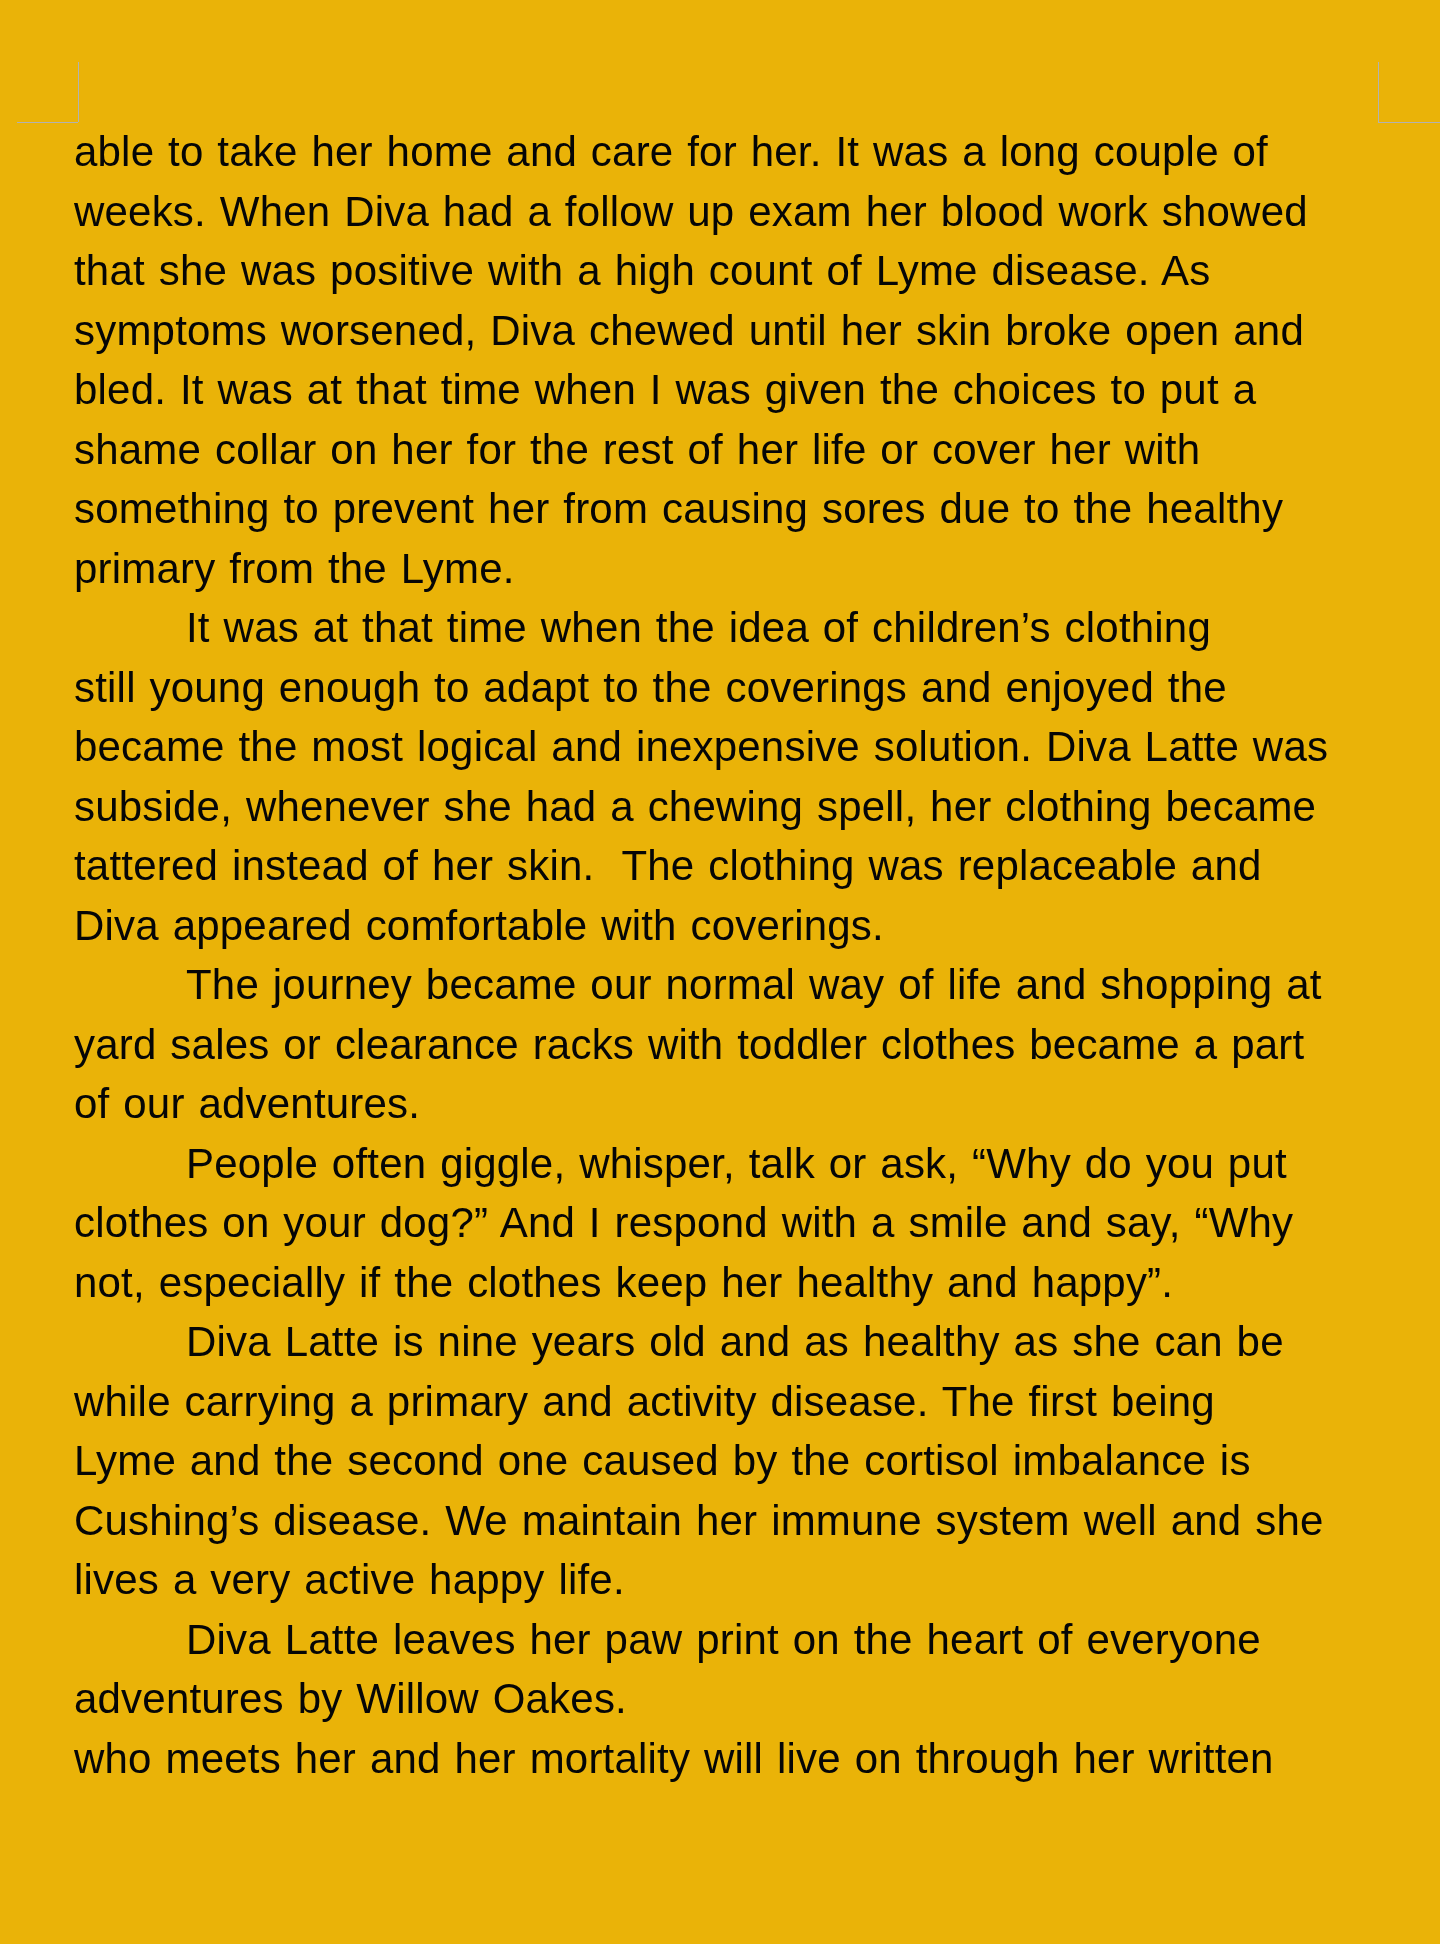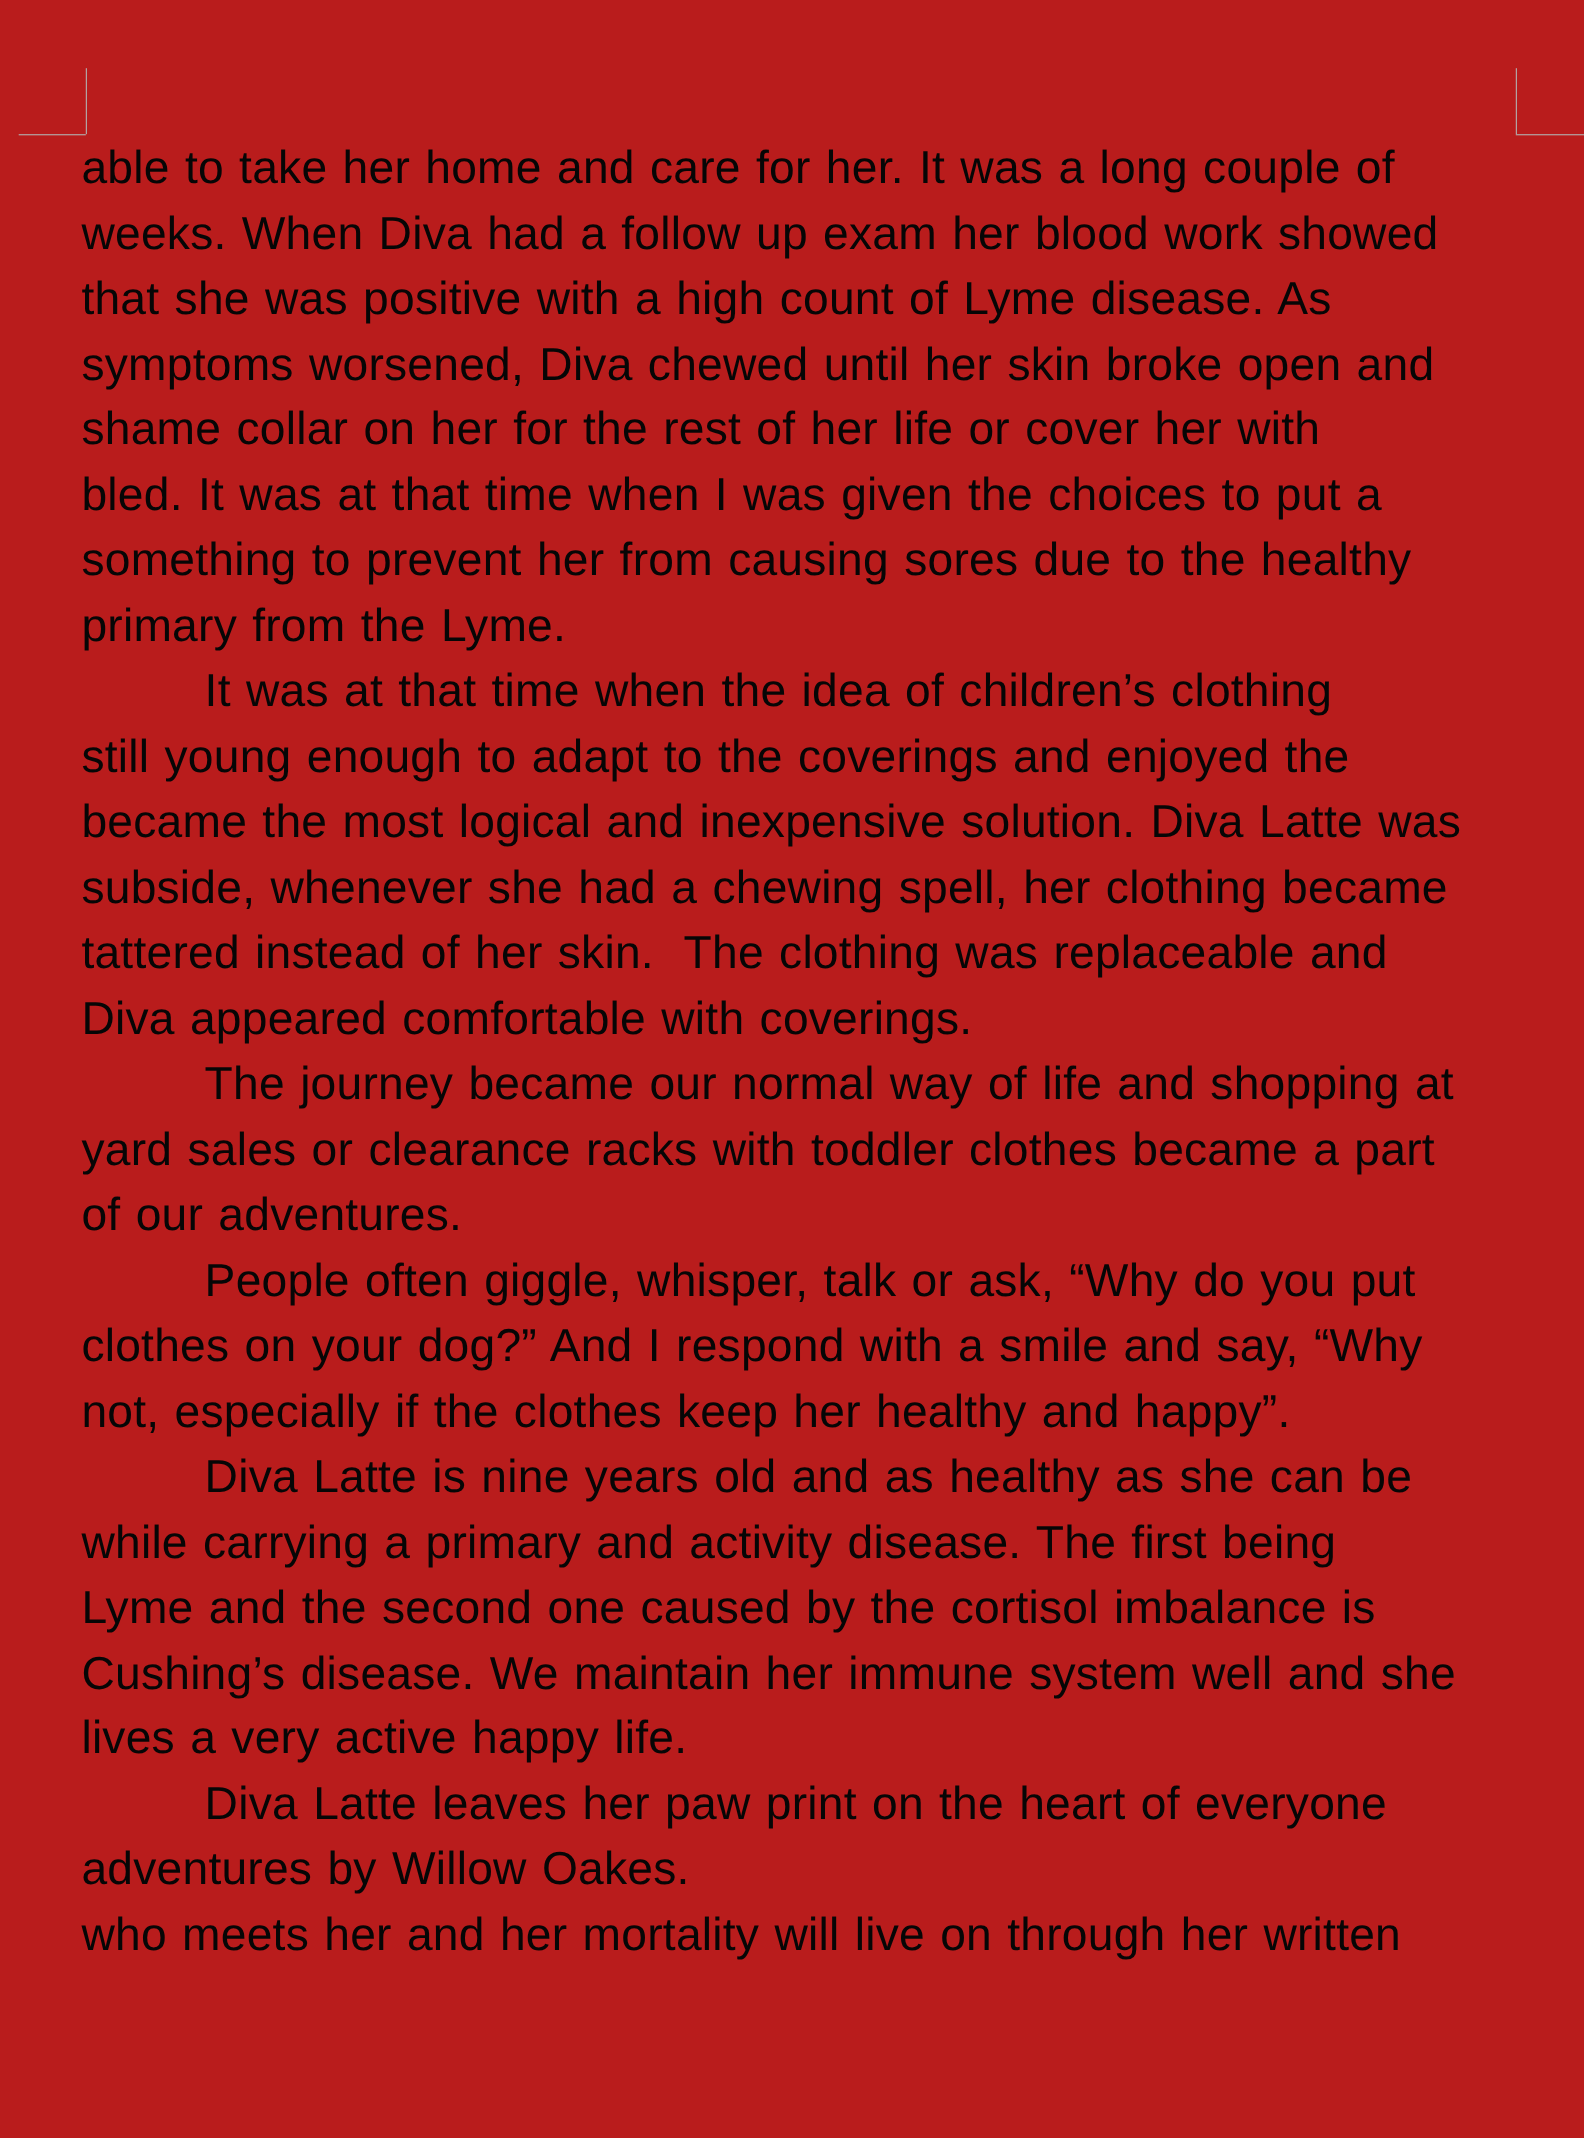--- a/index.html
+++ b/index.html
@@ -41,33 +41,33 @@
   .line {
     white-space: pre; 
   }
   .line.indent {
     padding-left: 112px;
   }
 </style>
 </head>
 <body>
 
-<div class="page" style="background: #b91c1c;">
+<div class="page" style="background: #eab308;">
   <div class="crop-mark mark-tl-v" style="background: rgb(178, 178, 178);"></div>
   <div class="crop-mark mark-tl-h" style="background: rgb(178, 178, 178);"></div>
   <div class="crop-mark mark-tr-v" style="background: rgb(178, 178, 178);"></div>
   <div class="crop-mark mark-tr-h" style="background: rgb(178, 178, 178);"></div>
   <div class="text-block" id="text-block" style="color: rgb(6, 6, 6);">
       <div class="paragraph">
         <div class="line">able to take her home and care for her. It was a long couple of</div>
         <div class="line">weeks. When Diva had a follow up exam her blood work showed</div>
         <div class="line">that she was positive with a high count of Lyme disease. As</div>
         <div class="line">symptoms worsened, Diva chewed until her skin broke open and</div>
+        <div class="line">bled. It was at that time when I was given the choices to put a</div>
         <div class="line">shame collar on her for the rest of her life or cover her with</div>
-        <div class="line">bled. It was at that time when I was given the choices to put a</div>
         <div class="line">something to prevent her from causing sores due to the healthy</div>
         <div class="line">primary from the Lyme.</div>
       </div>
       <div class="paragraph">
         <div class="line indent">It was at that time when the idea of children’s clothing</div>
         <div class="line">still young enough to adapt to the coverings and enjoyed the</div>
         <div class="line">became the most logical and inexpensive solution. Diva Latte was</div>
         <div class="line">subside, whenever she had a chewing spell, her clothing became</div>
         <div class="line">tattered instead of her skin.  The clothing was replaceable and</div>
         <div class="line">Diva appeared comfortable with coverings.</div>

